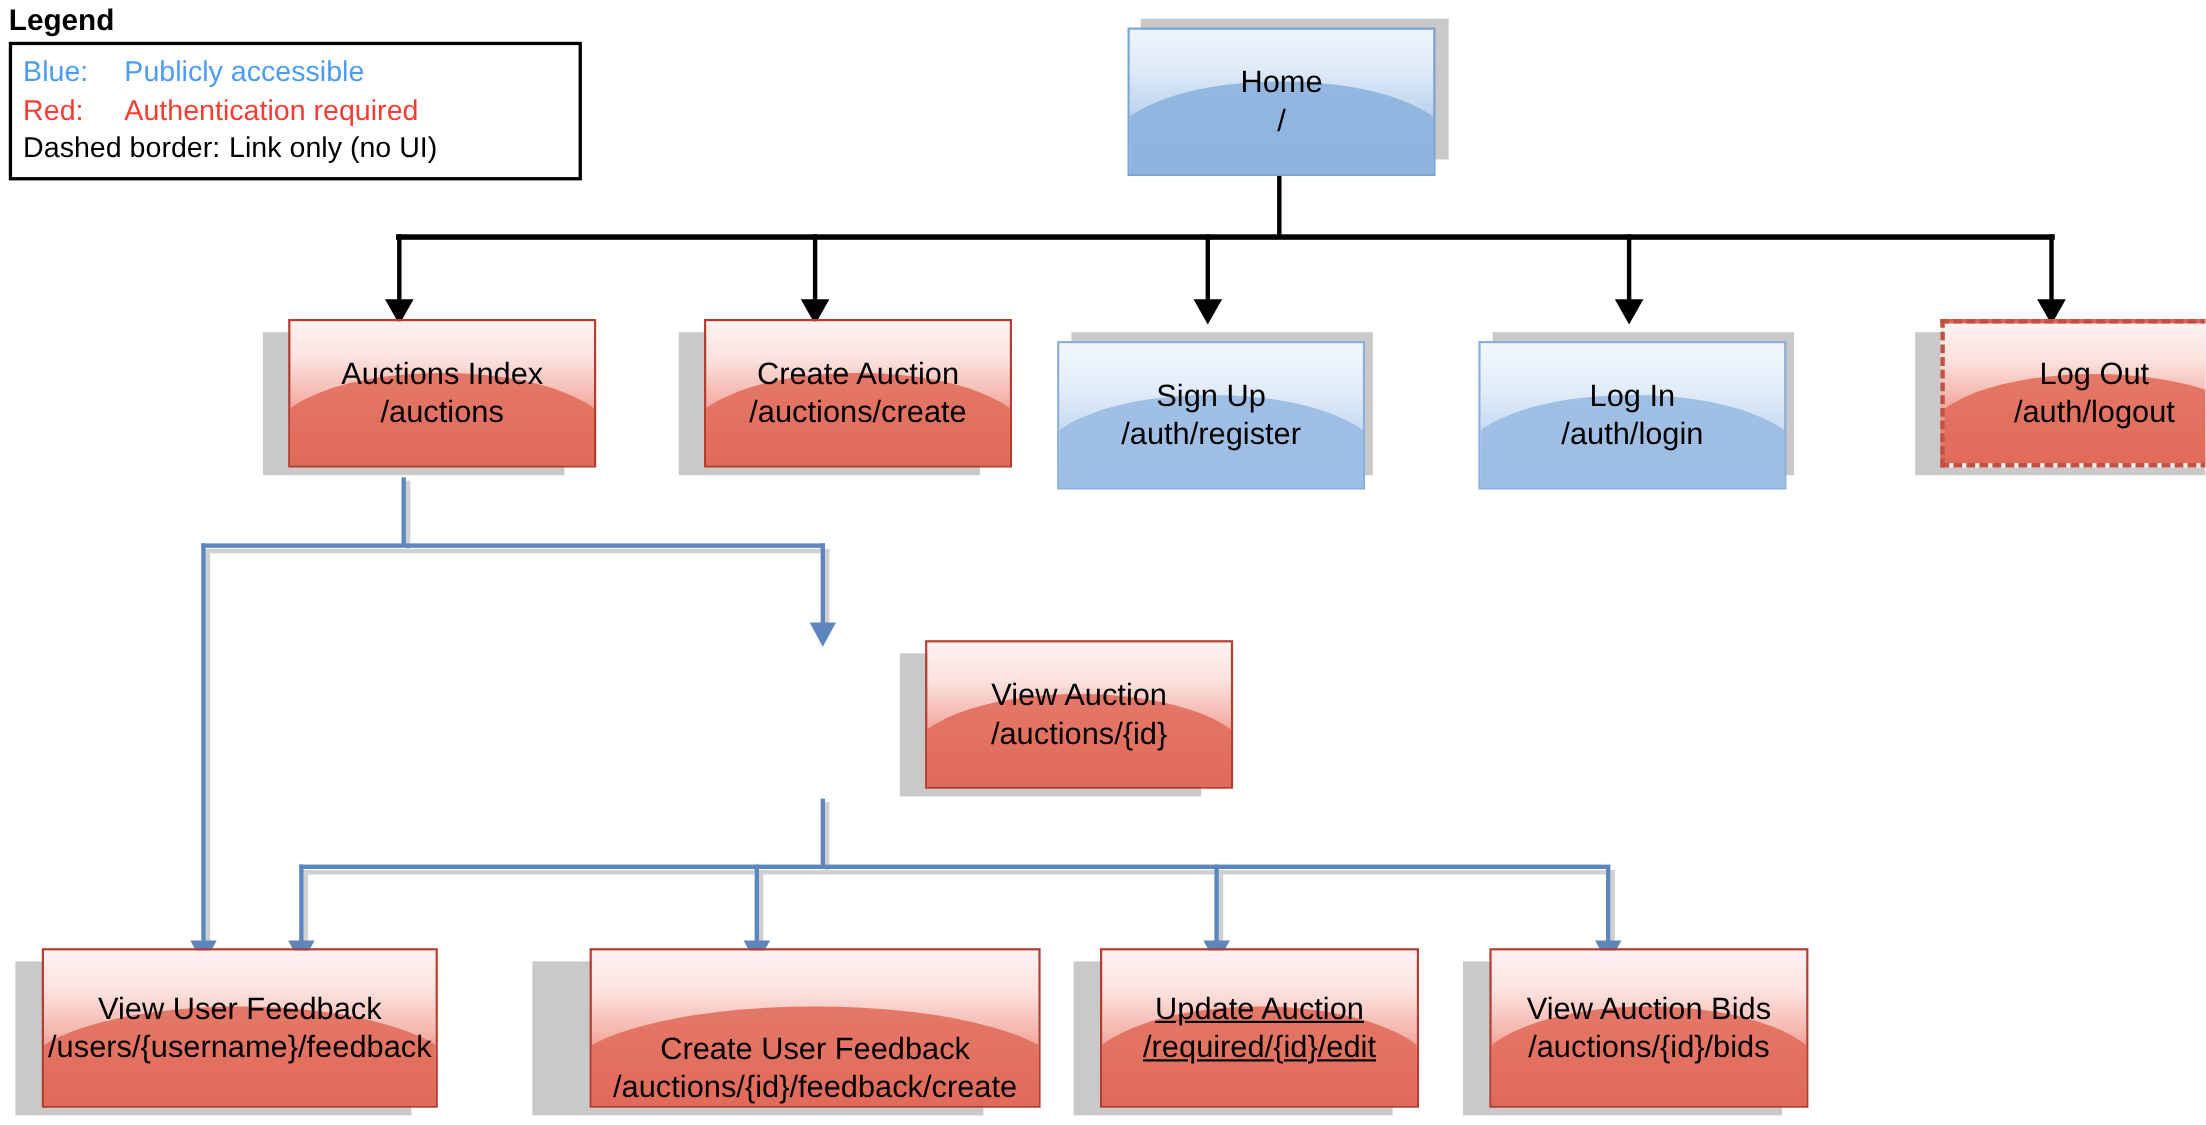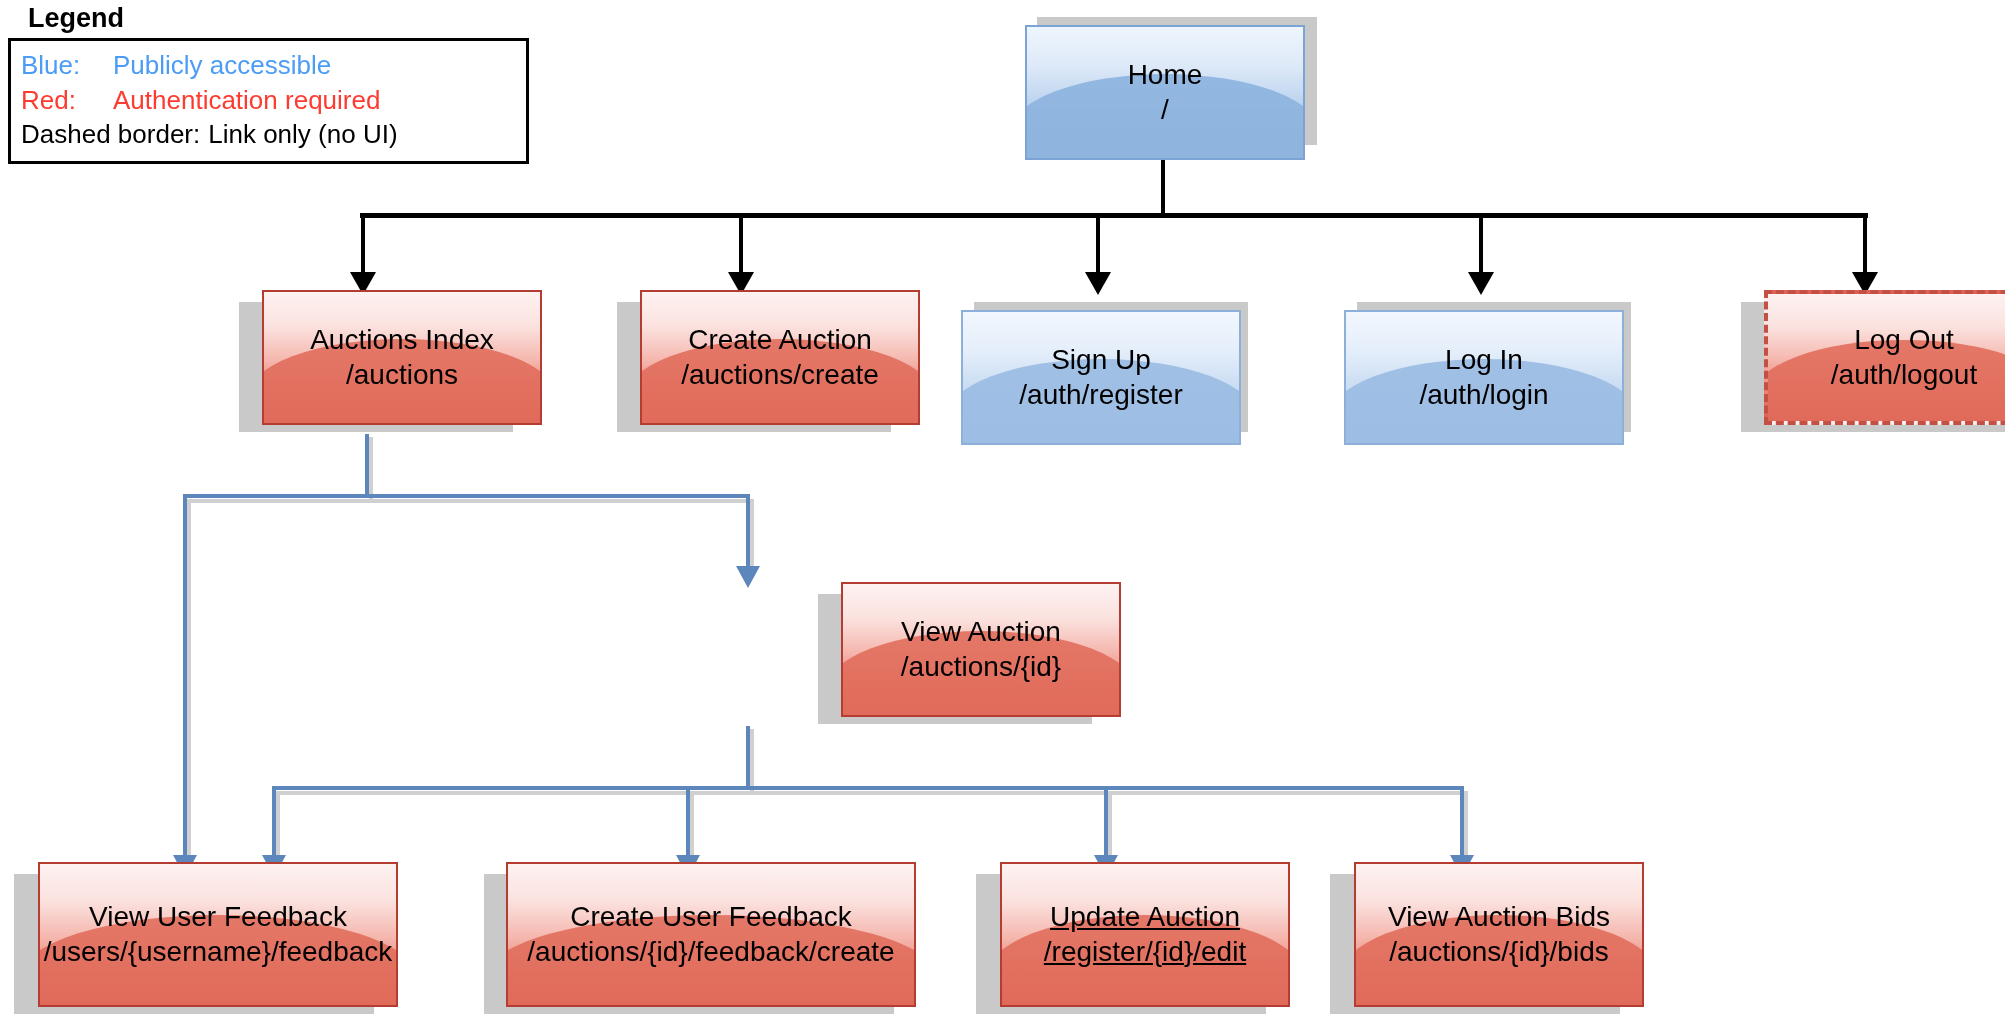--- a/index.html
+++ b/index.html
@@ -24,21 +24,21 @@
     position: absolute;
     left: 8px;
     top: 4px;
     width: 500px;
   }
   #legend-title {
     font-size: 27px;
     font-weight: bold;
     color: #000000;
     line-height: 1.1;
-    margin: 0 0 4px 20px;
+    margin: 0 0 4px 0;
   }
   #legend-box {
     border: 3px solid #000000;
     background: #ffffff;
     padding: 7px 10px 9px 10px;
     width: 521px;
     box-sizing: border-box;
   }
   .legend-row {
     display: flex;
@@ -278,30 +278,30 @@
     <span class="nl">View Auction</span>
     <span class="nl">/auctions/{id}</span>
   </div>
 
   <div class="node red" style="left:2px; top:862px; width:360px; height:145px;">
     <span class="gloss"></span>
     <span class="nl">View User Feedback</span>
     <span class="nl">/users/{username}/feedback</span>
   </div>
 
-  <div class="node red" style="left:470px; top:862px; width:410px; height:145px;">
+  <div class="node red" style="left:500px; top:862px; width:410px; height:145px;justify-content:flex-end;">
     <span class="gloss"></span>
     <span class="nl">Create User Feedback</span>
     <span class="nl">/auctions/{id}/feedback/create</span>
   </div>
 
   <div class="node red" style="left:964px; top:862px; width:290px; height:145px;text-decoration:underline;">
     <span class="gloss"></span>
     <span class="nl">Update Auction</span>
-    <span class="nl">/register/{id}/edit</span>
+    <span class="nl">/required/{id}/edit</span>
   </div>
 
   <div class="node red" style="left:1318px; top:862px; width:290px; height:145px;">
     <span class="gloss"></span>
     <span class="nl">View Auction Bids</span>
     <span class="nl">/auctions/{id}/bids</span>
   </div>
 
 </div>
 

